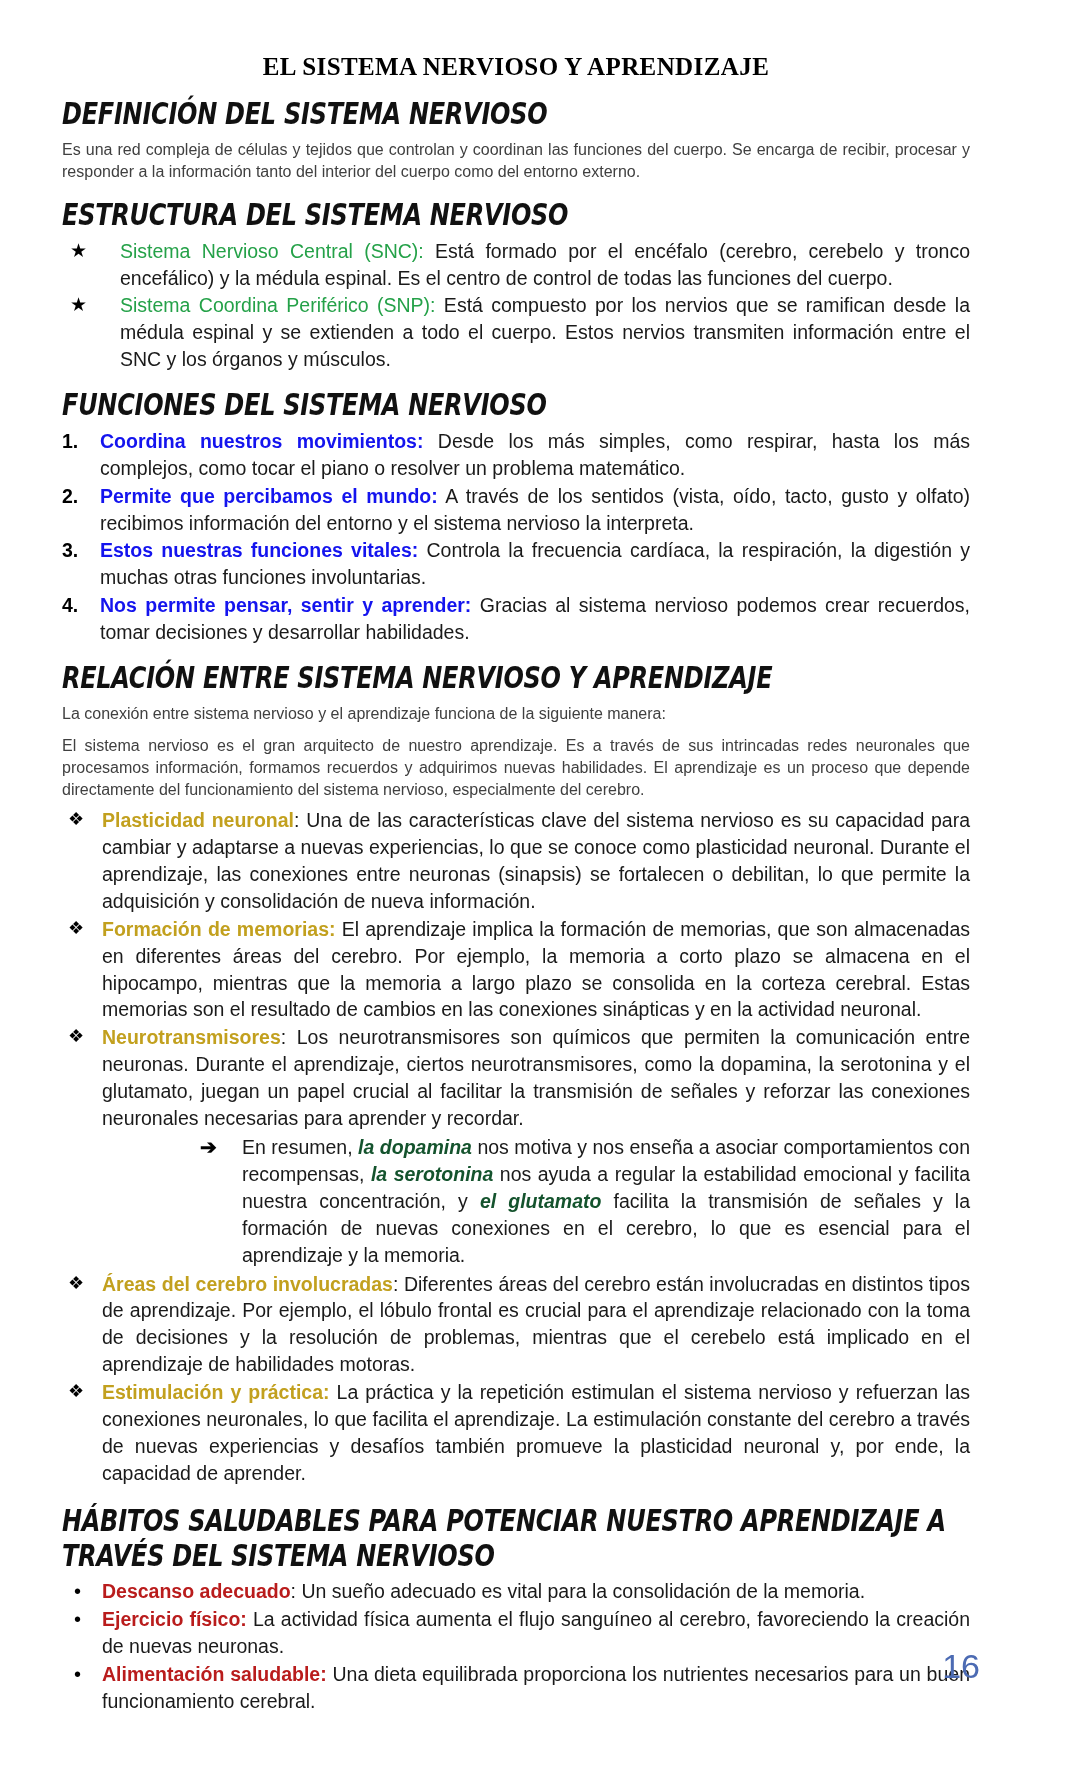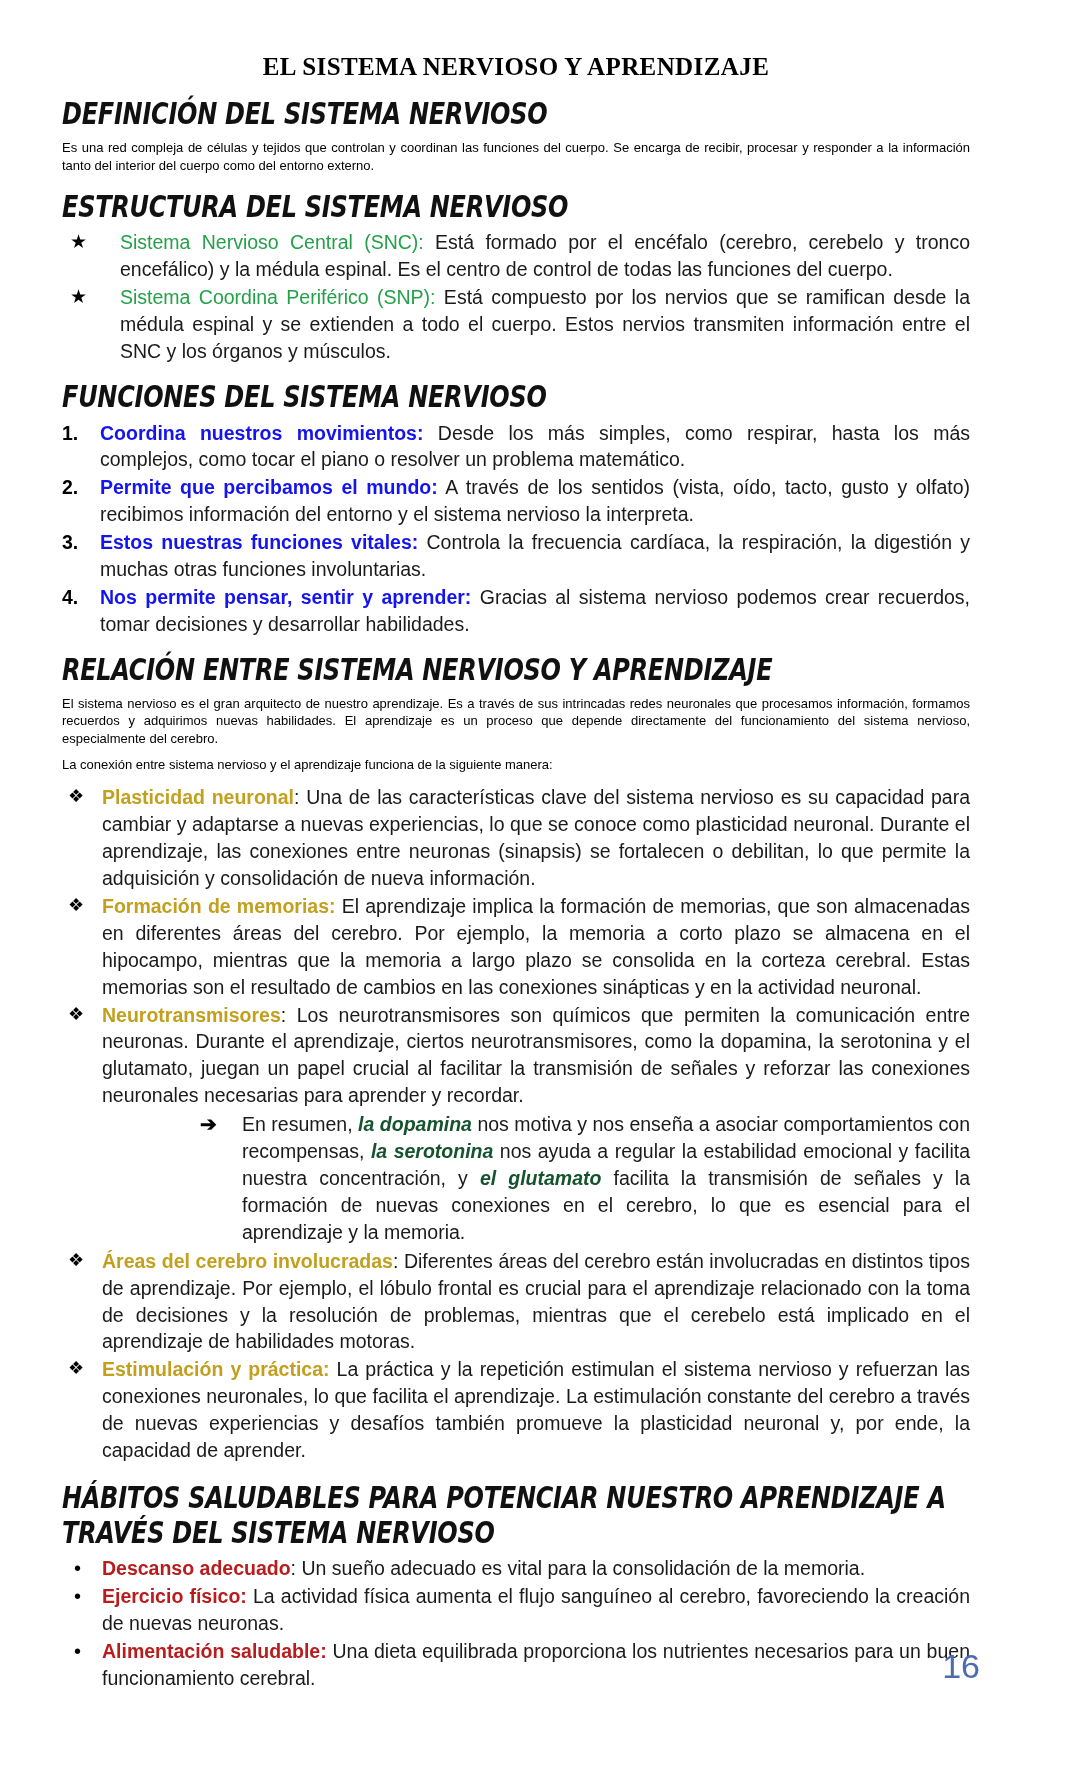--- a/index.html
+++ b/index.html
@@ -47,24 +47,24 @@
     margin: 14px 0 6px 0;
     transform: scaleX(0.86);
     transform-origin: left center;
     width: 116%;
   }
   .h2.tight { margin-top: 16px; }
 
   
   p.body {
     margin: 8px 0 6px 0;
-    font-size: 13px;
+    font-size: 16px;
     line-height: 1.38;
     text-align: justify;
-    color: #000000;
+    color: #404040;
   }
   p.body.lead { margin-bottom: 10px; }
 
   
   ul.starlist, ul.diamondlist, ul.dotlist, ol.numlist, ul.arrowlist {
     list-style: none;
     margin: 4px 0 4px 0;
     padding: 0;
   }
   ul.starlist > li,
@@ -166,22 +166,22 @@
       <span class="marker">3.</span>
       <span class="c-blue">Estos nuestras funciones vitales:</span><span> Controla la frecuencia cardíaca, la respiración, la digestión y muchas otras funciones involuntarias.</span>
     </li>
     <li>
       <span class="marker">4.</span>
       <span class="c-blue">Nos permite pensar, sentir y aprender:</span><span> Gracias al sistema nervioso podemos crear recuerdos, tomar decisiones y desarrollar habilidades.</span>
     </li>
   </ol>
 
   <h2 class="h2">RELACIÓN ENTRE SISTEMA NERVIOSO Y APRENDIZAJE</h2>
+  <p class="body lead">La conexión entre sistema nervioso y el aprendizaje funciona de la siguiente manera:</p>
   <p class="body">El sistema nervioso es el gran arquitecto de nuestro aprendizaje. Es a través de sus intrincadas redes neuronales que procesamos información, formamos recuerdos y adquirimos nuevas habilidades. El aprendizaje es un proceso que depende directamente del funcionamiento del sistema nervioso, especialmente del cerebro.</p>
-  <p class="body lead">La conexión entre sistema nervioso y el aprendizaje funciona de la siguiente manera:</p>
 
   <ul class="diamondlist">
     <li>
       <span class="marker">❖</span>
       <span class="c-gold">Plasticidad neuronal</span><span>: Una de las características clave del sistema nervioso es su capacidad para cambiar y adaptarse a nuevas experiencias, lo que se conoce como plasticidad neuronal. Durante el aprendizaje, las conexiones entre neuronas (sinapsis) se fortalecen o debilitan, lo que permite la adquisición y consolidación de nueva información.</span>
     </li>
     <li>
       <span class="marker">❖</span>
       <span class="c-gold">Formación de memorias:</span><span> El aprendizaje implica la formación de memorias, que son almacenadas en diferentes áreas del cerebro. Por ejemplo, la memoria a corto plazo se almacena en el hipocampo, mientras que la memoria a largo plazo se consolida en la corteza cerebral. Estas memorias son el resultado de cambios en las conexiones sinápticas y en la actividad neuronal.</span>
     </li>

